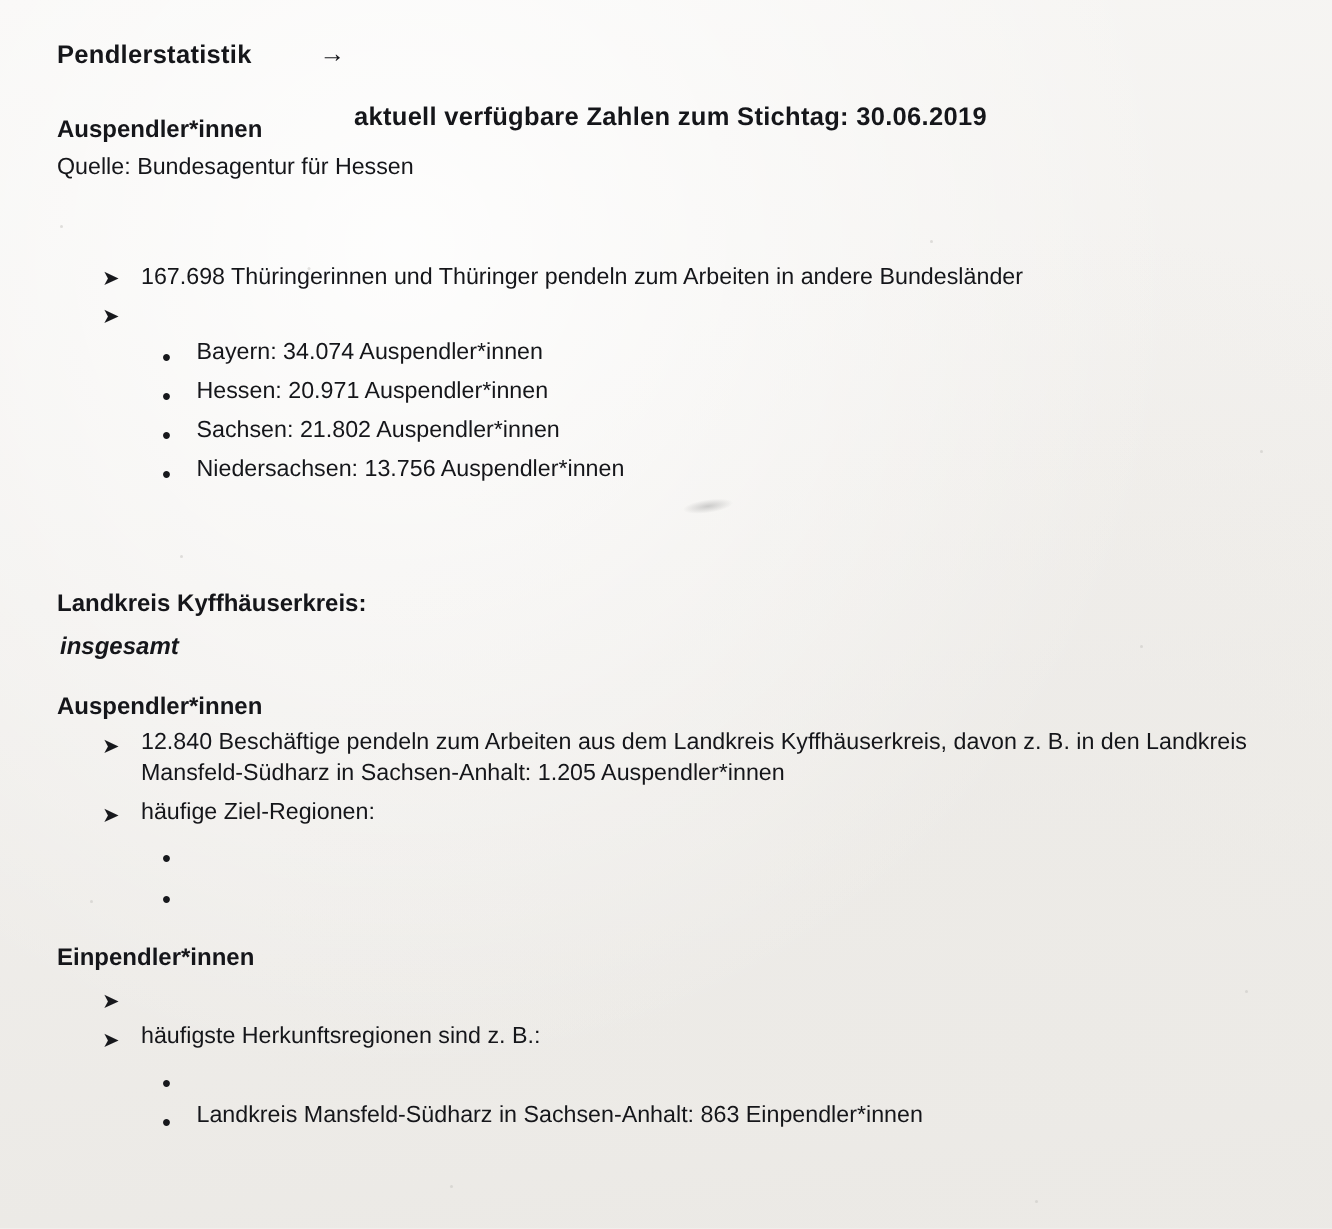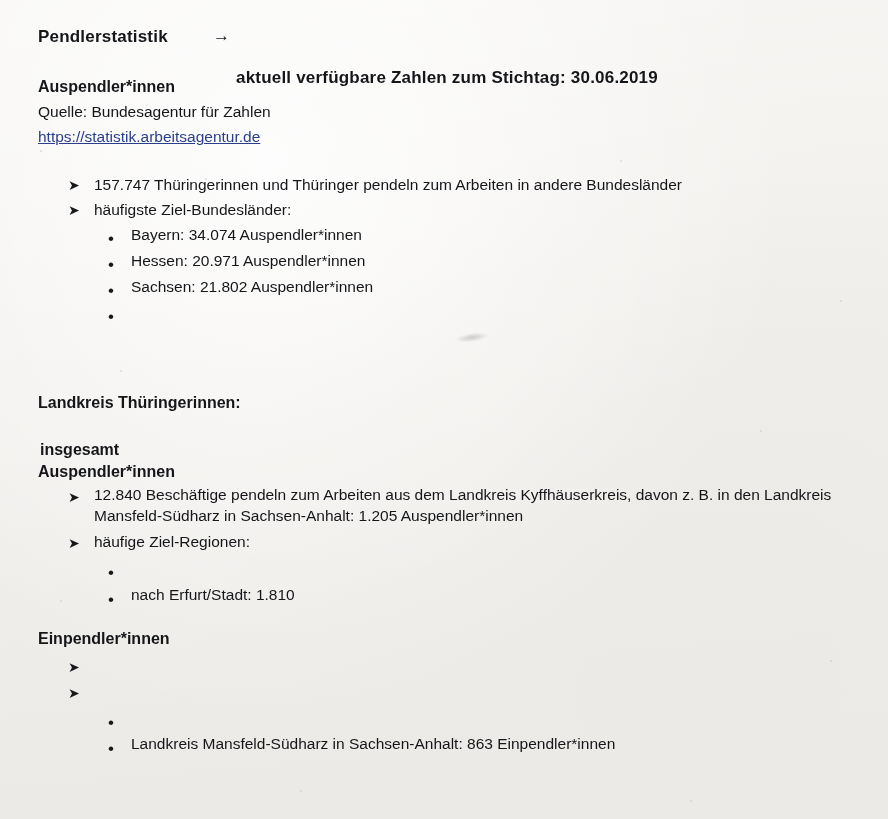--- a/index.html
+++ b/index.html
@@ -84,60 +84,59 @@
 <div class="speck" style="left:300px;top:790px;width:2px;height:2px;"></div>
 <div class="speck" style="left:690px;top:800px;width:2px;height:2px;"></div>
 
 <div class="content">
 
   <div class="line t-title" style="left:38px; top:27px;">Pendlerstatistik</div>
   <div class="line arrow-glyph" style="left:213px; top:26px;">→</div>
   <div class="line t-title" style="left:236px; top:27px;margin-top:41px;">aktuell verfügbare Zahlen zum Stichtag: 30.06.2019</div>
 
   <div class="line t-head" style="left:38px; top:78px;">Auspendler*innen</div>
-  <div class="line t-body" style="left:38px; top:103px;">Quelle: Bundesagentur für Zahlen</div>
-  <a class="line t-link" href="#" style="left:38px; top:128px;">https://statistik.arbeitsagentur.de</a>
+  <div class="line t-body" style="left:38px; top:103px;">Quelle: Bundesagentur für Hessen</div>
 
   <div class="bullet-arrow" style="left:68px; top:177px;">➤</div>
-  <div class="line t-body" style="left:94px; top:176px;">157.747 Thüringerinnen und Thüringer pendeln zum Arbeiten in andere Bundesländer</div>
+  <div class="line t-body" style="left:94px; top:176px;">167.698 Thüringerinnen und Thüringer pendeln zum Arbeiten in andere Bundesländer</div>
 
   <div class="bullet-arrow" style="left:68px; top:202px;">➤</div>
-  <div class="line t-body" style="left:94px; top:201px;">häufigste Ziel-Bundesländer:</div>
 
   <div class="bullet-dot" style="left:108px; top:230px;">•</div>
   <div class="line t-body" style="left:131px; top:226px;">Bayern: 34.074 Auspendler*innen</div>
 
   <div class="bullet-dot" style="left:108px; top:256px;">•</div>
   <div class="line t-body" style="left:131px; top:252px;text-align:center;">Hessen: 20.971 Auspendler*innen</div>
 
   <div class="bullet-dot" style="left:108px; top:282px;">•</div>
   <div class="line t-body" style="left:131px; top:278px;">Sachsen: 21.802 Auspendler*innen</div>
 
   <div class="bullet-dot" style="left:108px; top:308px;">•</div>
+  <div class="line t-body" style="left:131px; top:304px;">Niedersachsen: 13.756 Auspendler*innen</div>
 
-  <div class="line t-head" style="left:38px; top:394px;">Landkreis Thüringerinnen:</div>
-  <div class="line t-head" style="left:40px; top:441px;">insgesamt</div>
+  <div class="line t-head" style="left:38px; top:394px;">Landkreis Kyffhäuserkreis:</div>
+  <div class="line t-head" style="left:40px; top:423px;font-style:italic;">insgesamt</div>
 
   <div class="line t-head" style="left:38px; top:463px;">Auspendler*innen</div>
 
   <div class="bullet-arrow" style="left:68px; top:489px;">➤</div>
   <div class="wrap2" style="left:94px; top:484px; width:740px;">12.840 Beschäftige pendeln zum Arbeiten aus dem Landkreis Kyffhäuserkreis, davon z. B. in den Landkreis Mansfeld-Südharz in Sachsen-Anhalt: 1.205 Auspendler*innen</div>
 
   <div class="bullet-arrow" style="left:68px; top:535px;">➤</div>
   <div class="line t-body" style="left:94px; top:533px;">häufige Ziel-Regionen:</div>
 
   <div class="bullet-dot" style="left:108px; top:564px;">•</div>
 
   <div class="bullet-dot" style="left:108px; top:591px;">•</div>
-  <div class="line t-body" style="left:131px; top:586px;">nach Erfurt/Stadt: 1.810</div>
 
   <div class="line t-head" style="left:38px; top:630px;">Einpendler*innen</div>
 
   <div class="bullet-arrow" style="left:68px; top:659px;">➤</div>
 
   <div class="bullet-arrow" style="left:68px; top:685px;">➤</div>
+  <div class="line t-body" style="left:94px; top:682px;">häufigste Herkunftsregionen sind z. B.:</div>
 
   <div class="bullet-dot" style="left:108px; top:714px;">•</div>
 
   <div class="bullet-dot" style="left:108px; top:740px;">•</div>
   <div class="line t-body" style="left:131px; top:735px;">Landkreis Mansfeld-Südharz in Sachsen-Anhalt: 863 Einpendler*innen</div>
 
 </div>
 
 </body></html>

